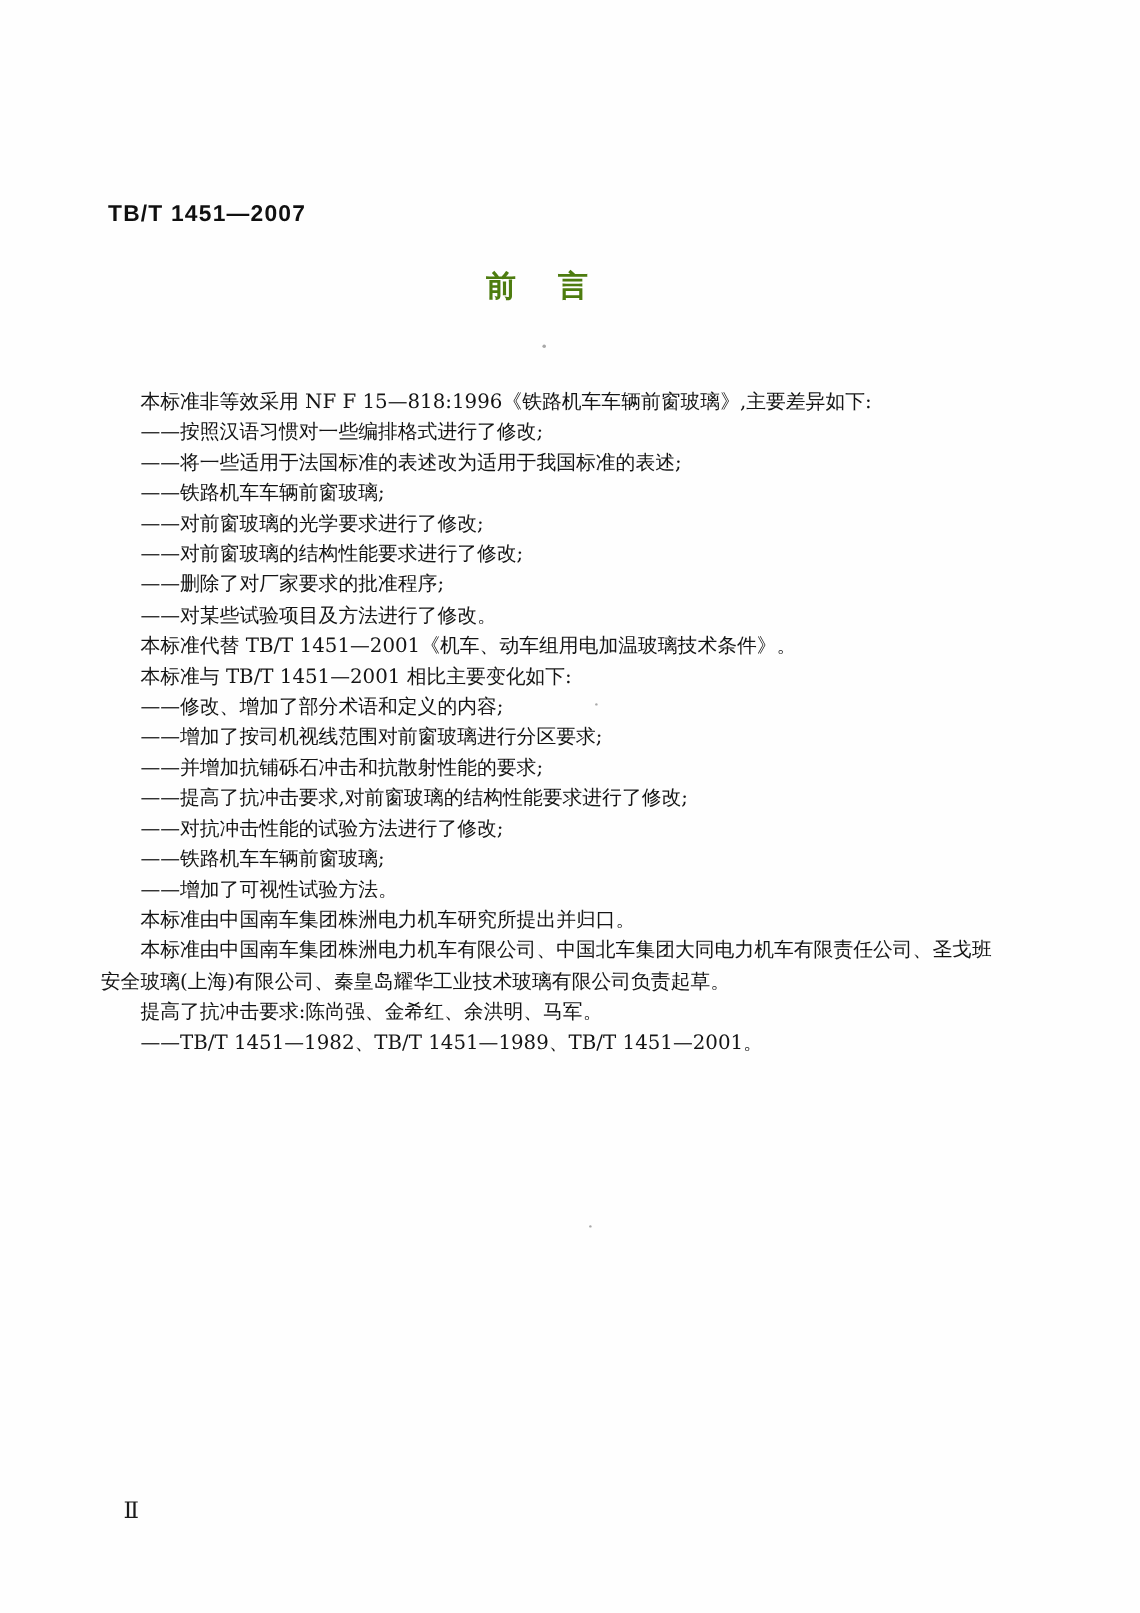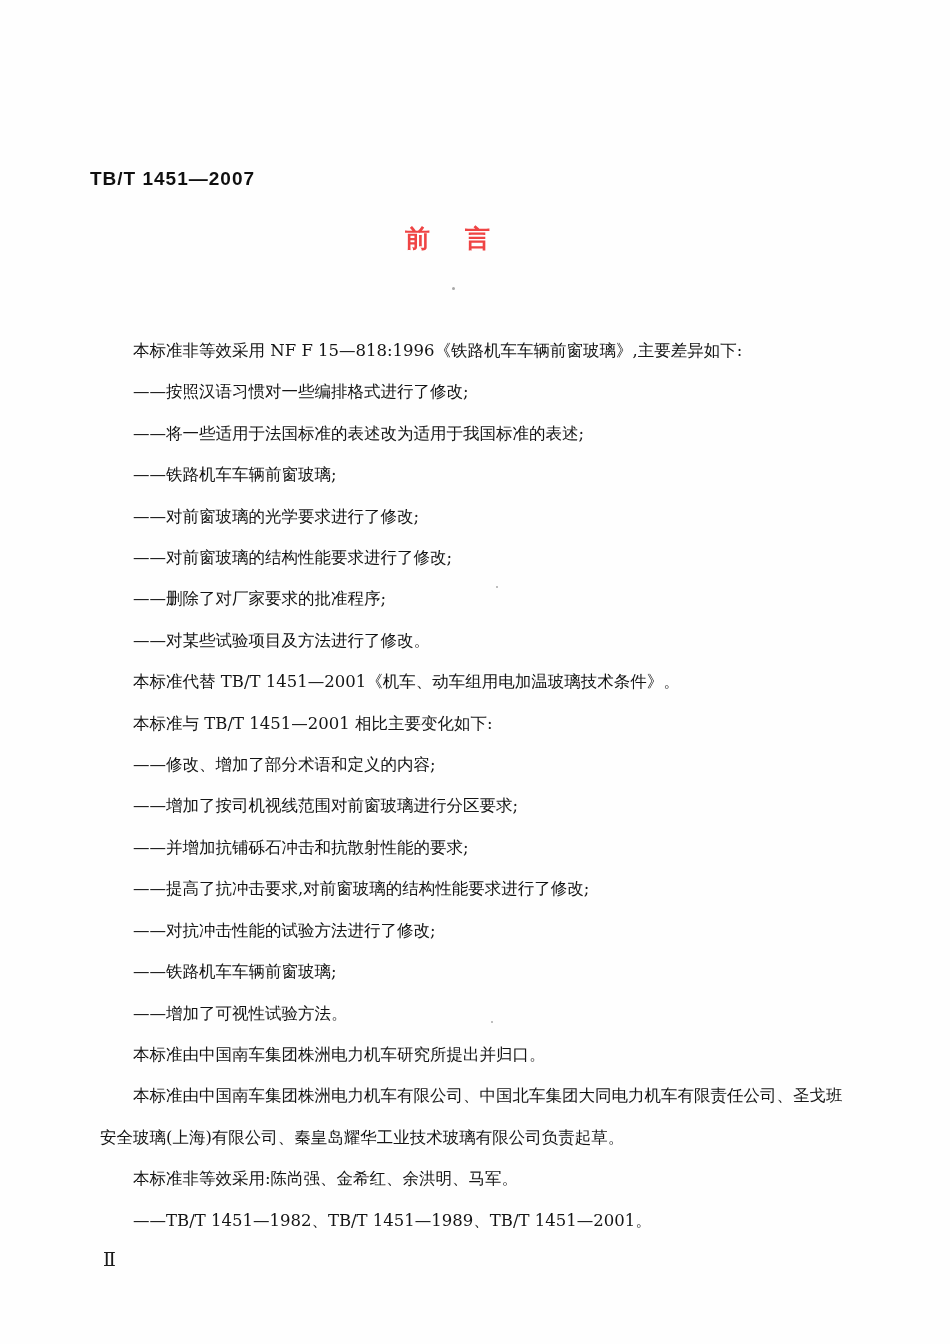--- a/index.html
+++ b/index.html
@@ -32,34 +32,34 @@
     position: absolute;
     left: 84px;
     top: 222px;
     width: 732px;
     margin: 0;
     text-align: center;
     font-family: "DejaVu Sans", "Liberation Sans", sans-serif;
     font-weight: bold;
     font-size: 25px;
     letter-spacing: 0.2em;
-    color: #ef4444;
+    color: #4d7c0f;
     white-space: nowrap;
   }
   .body-text {
     position: absolute;
     left: 84px;
     top: 322px;
     width: 760px;
     font-size: 16.5px;
     line-height: 25.4px;
     color: #141414;
   }
   .body-text p {
-    margin: 16px;
+    margin: 0;
     padding: 0;
     text-indent: 2em;
     white-space: nowrap;
   }
   .body-text p.flush {
     text-indent: 0;
   }
   .page-num {
     position: absolute;
     left: 103px;
@@ -100,21 +100,21 @@
     <p>——修改、增加了部分术语和定义的内容;</p>
     <p>——增加了按司机视线范围对前窗玻璃进行分区要求;</p>
     <p>——并增加抗铺砾石冲击和抗散射性能的要求;</p>
     <p>——提高了抗冲击要求,对前窗玻璃的结构性能要求进行了修改;</p>
     <p>——对抗冲击性能的试验方法进行了修改;</p>
     <p>——铁路机车车辆前窗玻璃;</p>
     <p>——增加了可视性试验方法。</p>
     <p>本标准由中国南车集团株洲电力机车研究所提出并归口。</p>
     <p>本标准由中国南车集团株洲电力机车有限公司、中国北车集团大同电力机车有限责任公司、圣戈班</p>
     <p class="flush">安全玻璃(上海)有限公司、秦皇岛耀华工业技术玻璃有限公司负责起草。</p>
-    <p>本标准非等效采用:陈尚强、金希红、余洪明、马军。</p>
+    <p>提高了抗冲击要求:陈尚强、金希红、余洪明、马军。</p>
     <p>——TB/T 1451—1982、TB/T 1451—1989、TB/T 1451—2001。</p>
   </div>
 
   <div class="page-num">Ⅱ</div>
 
   <div class="speck s1"></div>
   <div class="speck s2"></div>
   <div class="speck s3"></div>
 
 </div>

